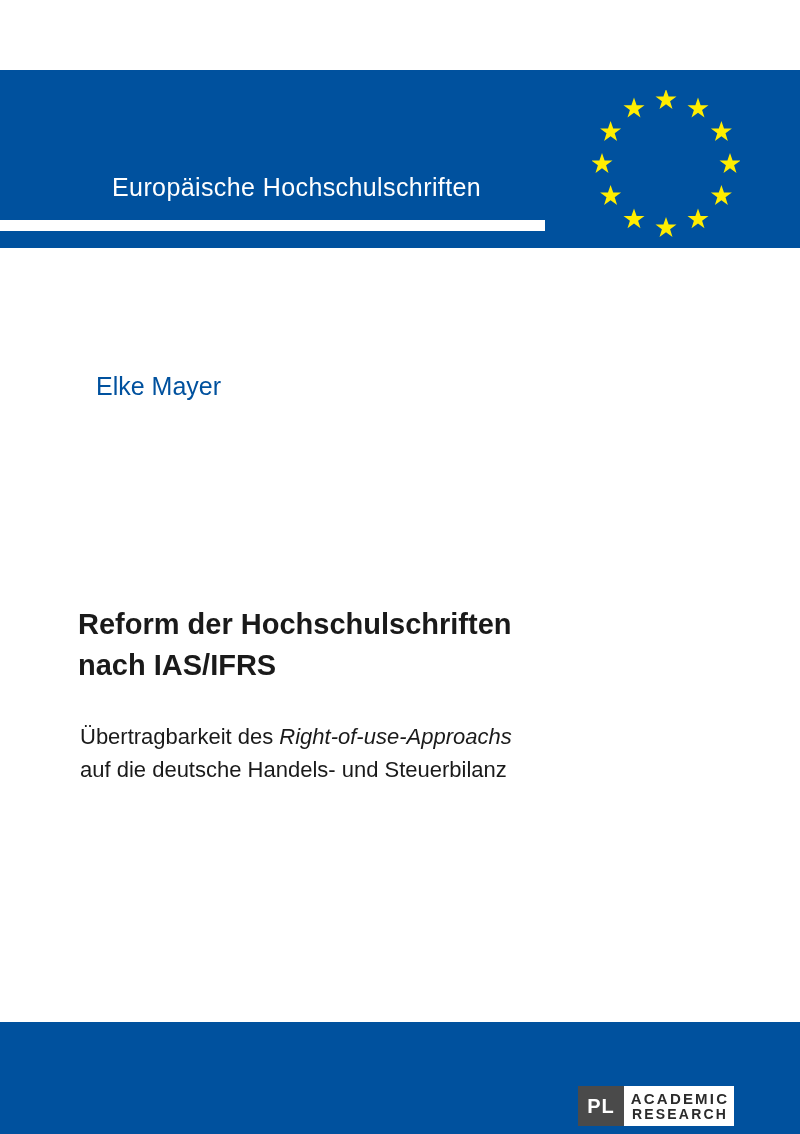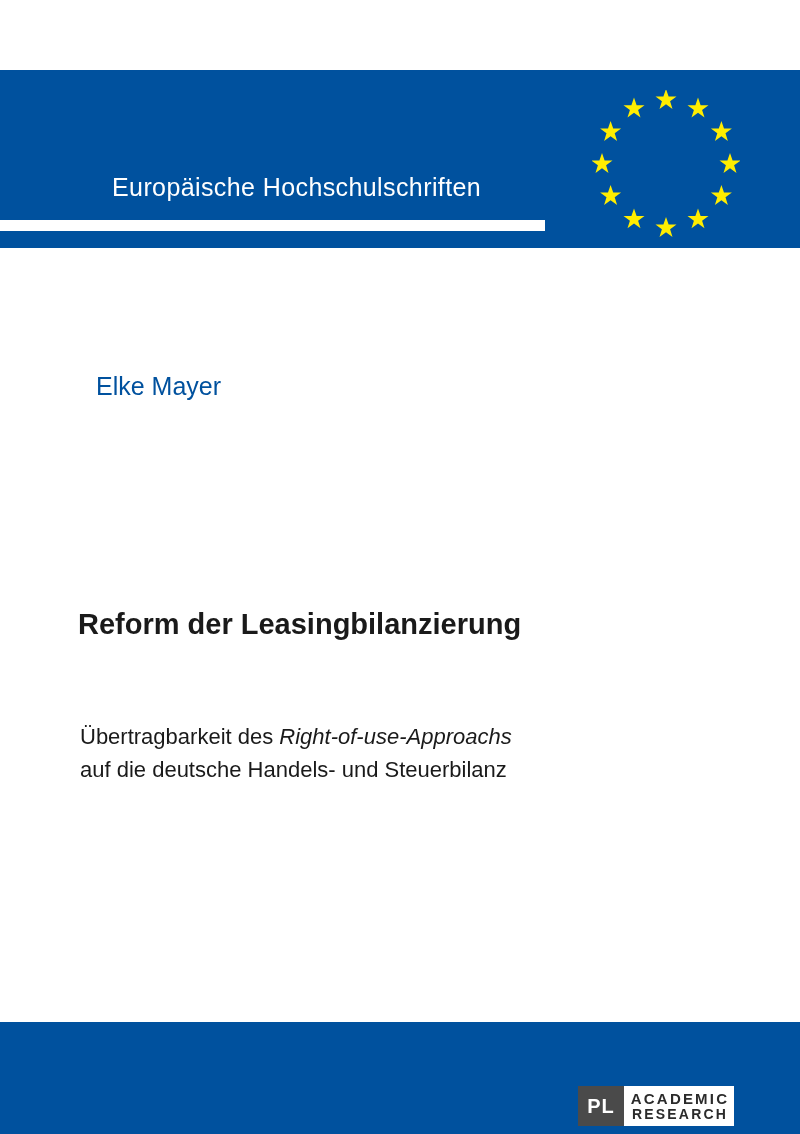--- a/index.html
+++ b/index.html
@@ -206,21 +206,22 @@
         <g transform="translate(42,18.6)">
             <polygon points="0,-11 2.6,-3.4 10.5,-3.4 4.1,1.3 6.5,8.9 0,4.2 -6.5,8.9 -4.1,1.3 -10.5,-3.4 -2.6,-3.4"></polygon>
           </g>
       </g>
     </svg>
   </div>
 
   <div class="author">Elke Mayer</div>
 
   <div class="title">
-    <div>Reform der Leasingbilanzierung</div>
+    <div>Reform der Hochschulschriften</div>
+    <div>nach IAS/IFRS</div>
   </div>
 
   <div class="subtitle">
     <div><span>Übertragbarkeit des </span><em>Right-of-use-Approachs</em></div>
     <div>auf die deutsche Handels- und Steuerbilanz</div>
   </div>
 
   <div class="bottom-bar"></div>
 
   <div class="logo">

